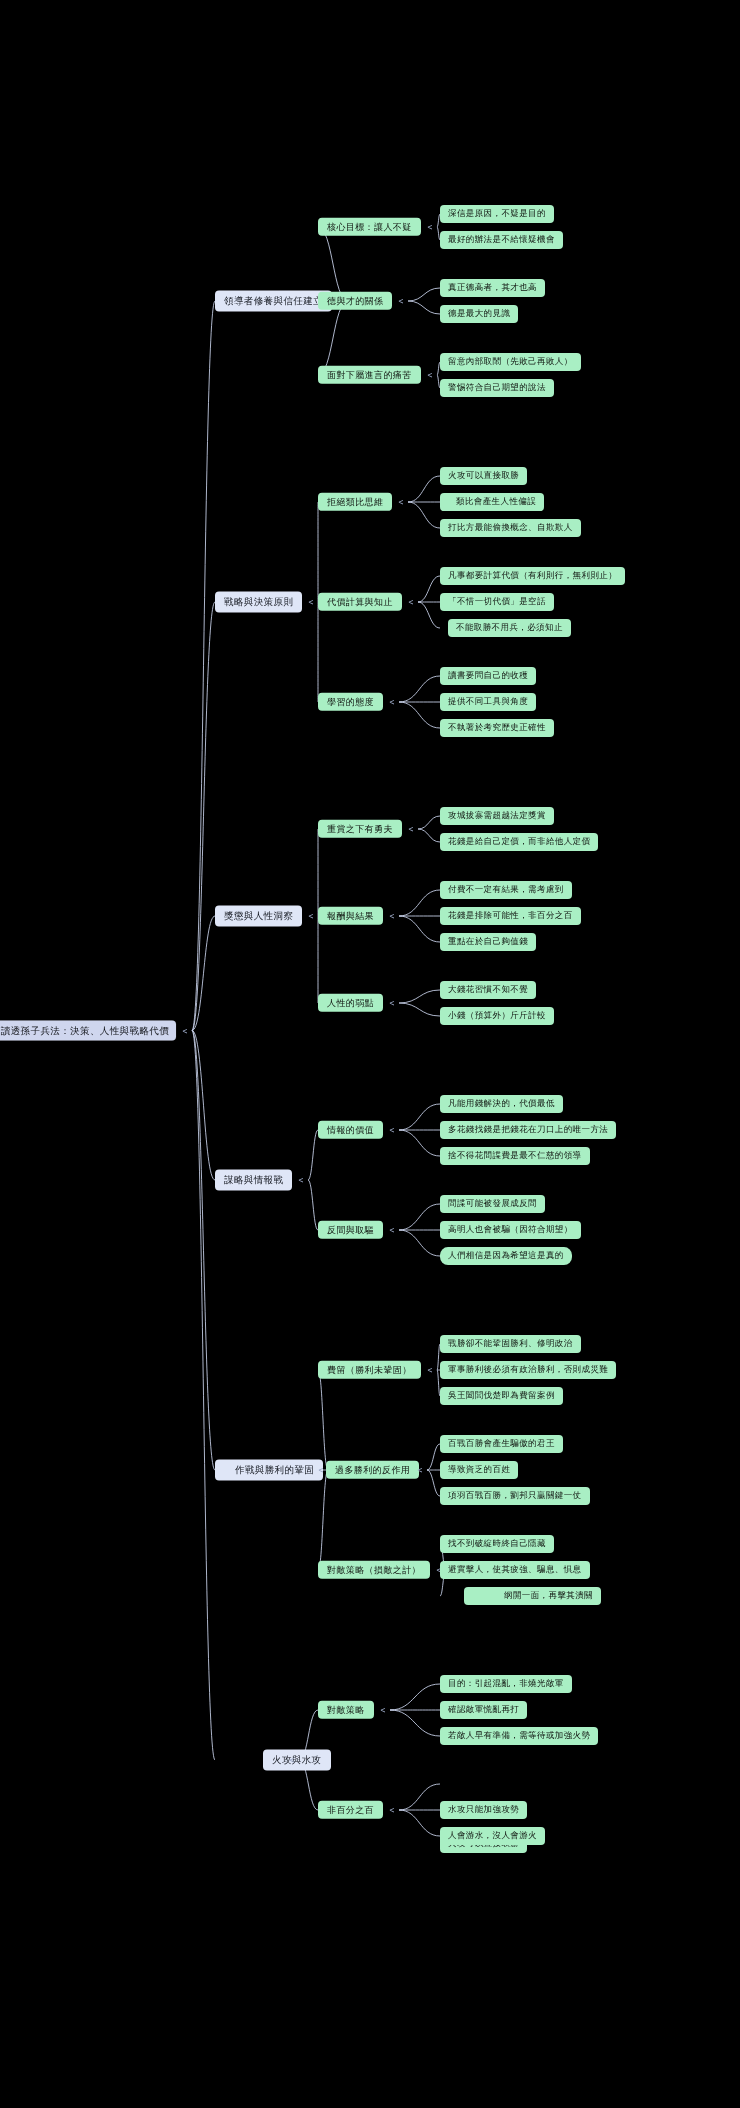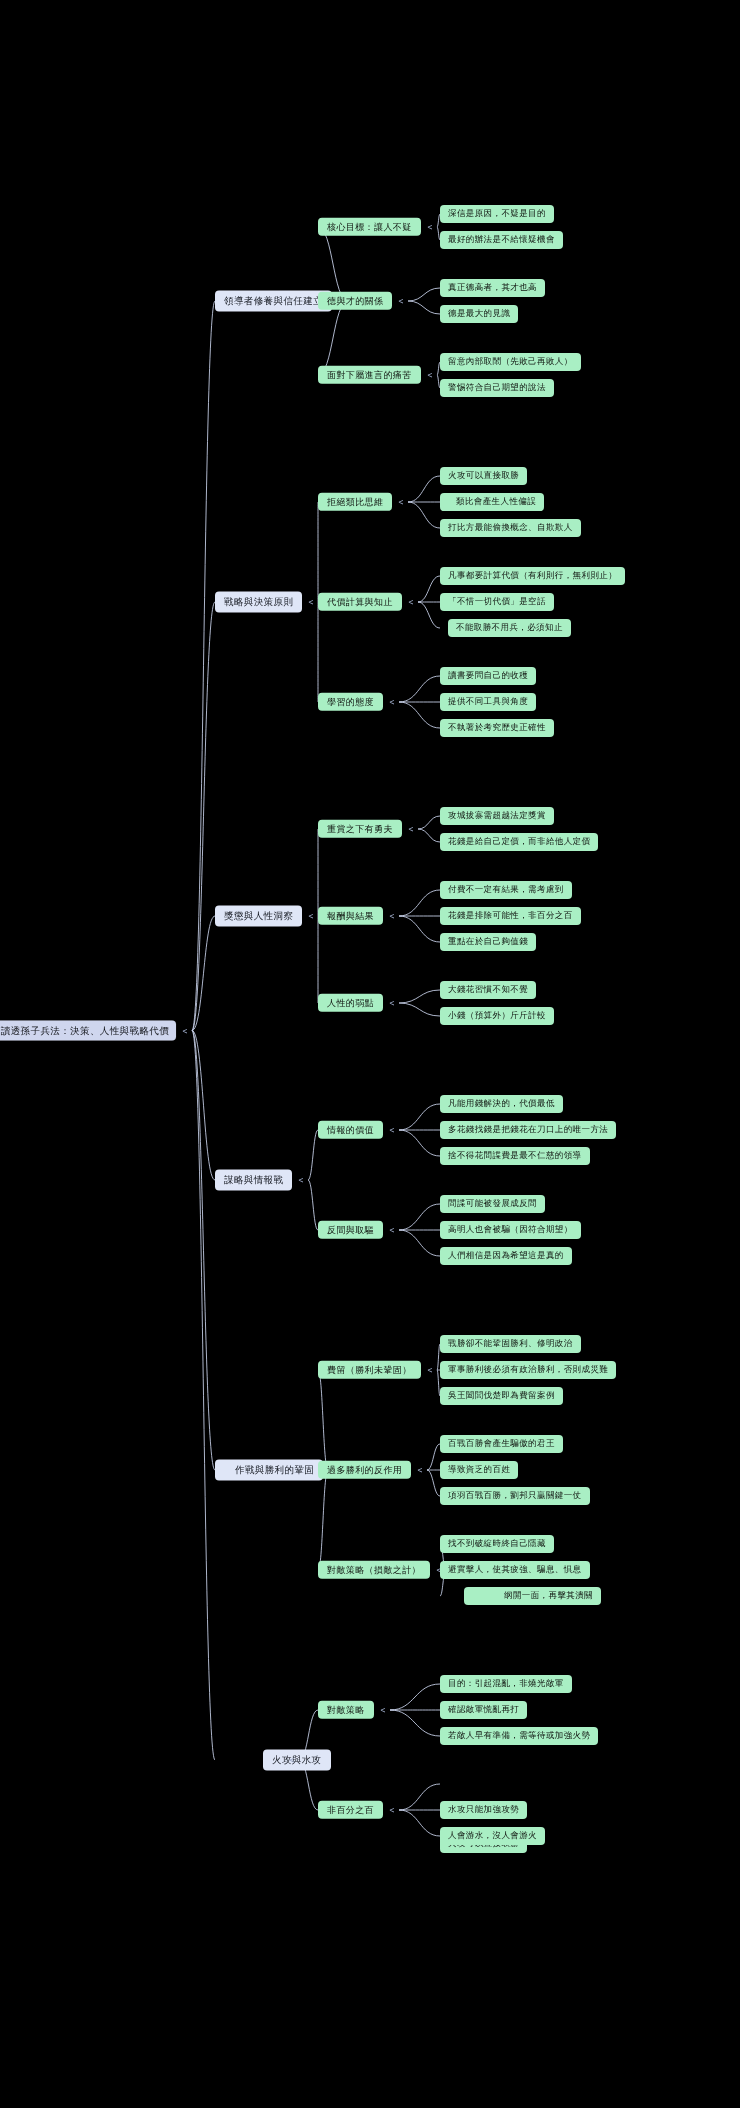--- a/index.html
+++ b/index.html
@@ -195,29 +195,29 @@
       <div class="collapse" style="left: 301px; top: 1180px;">&lt;</div>
       <div class="node node-l2" style="top: 1130px; left: 318px;">情報的價值</div>
       <div class="collapse" style="left: 392px; top: 1130px;">&lt;</div>
       <div class="node node-l3" style="top: 1104px; left: 440px;">凡能用錢解決的，代價最低</div>
       <div class="node node-l3" style="top: 1130px; left: 440px;">多花錢找錢是把錢花在刀口上的唯一方法</div>
       <div class="node node-l3" style="top: 1156px; left: 440px;">捨不得花間諜費是最不仁慈的領導</div>
       <div class="node node-l2" style="top: 1230px; left: 318px;">反間與取驅</div>
       <div class="collapse" style="left: 392px; top: 1230px;">&lt;</div>
       <div class="node node-l3" style="top: 1204px; left: 440px;">間諜可能被發展成反間</div>
       <div class="node node-l3" style="top: 1230px; left: 440px;">高明人也會被騙（因符合期望）</div>
-      <div class="node node-l3" style="top: 1256px; left: 440px;">人們相信是因為希望這是真的</div>
+      <div class="node node-l3" style="top: 1256px; left: 440px; border-radius: 8px;">人們相信是因為希望這是真的</div>
       <div class="node node-l1" style="top: 1470px; left: 215px; padding-left: 20px;">作戰與勝利的鞏固</div>
       <div class="collapse" style="left: 321px; top: 1470px;">&lt;</div>
       <div class="node node-l2" style="top: 1370px; left: 318px;">費留（勝利未鞏固）</div>
       <div class="collapse" style="left: 430px; top: 1370px;">&lt;</div>
       <div class="node node-l3" style="top: 1344px; left: 440px;">戰勝卻不能鞏固勝利、修明政治</div>
       <div class="node node-l3" style="top: 1370px; left: 440px;">軍事勝利後必須有政治勝利，否則成災難</div>
       <div class="node node-l3" style="top: 1396px; left: 440px;">吳王闔閭伐楚即為費留案例</div>
-      <div class="node node-l2" style="top: 1470px; left: 318px;">過多勝利的反作用</div>
+      <div class="node node-l2" style="top: 1470px; left: 326px;">過多勝利的反作用</div>
       <div class="collapse" style="left: 420px; top: 1470px;">&lt;</div>
       <div class="node node-l3" style="top: 1444px; left: 440px;">百戰百勝會產生騙傲的君王</div>
       <div class="node node-l3" style="top: 1470px; left: 440px;">導致資乏的百姓</div>
       <div class="node node-l3" style="top: 1496px; left: 440px;">項羽百戰百勝，劉邦只贏關鍵一仗</div>
       <div class="node node-l2" style="top: 1570px; left: 318px;">對敵策略（損敵之計）</div>
       <div class="collapse" style="left: 439px; top: 1570px;">&lt;</div>
       <div class="node node-l3" style="top: 1544px; left: 440px;">找不到破綻時終自己隱藏</div>
       <div class="node node-l3" style="top: 1570px; left: 440px;">避實擊人，使其疲強、騙息、惧息</div>
       <div class="node node-l3" style="top: 1596px; left: 464px; padding-left: 40px;">纲開一面，再擊其潰關</div>
       <div class="node node-l1" style="top: 1760px; left: 215px; margin-left: 48px;">火攻與水攻</div>

